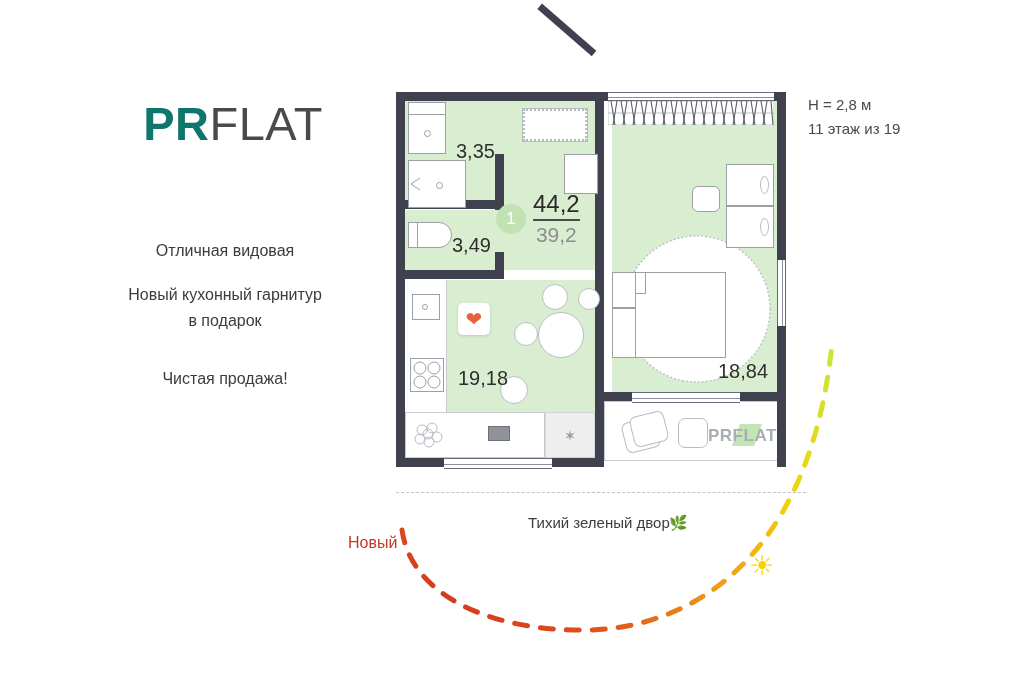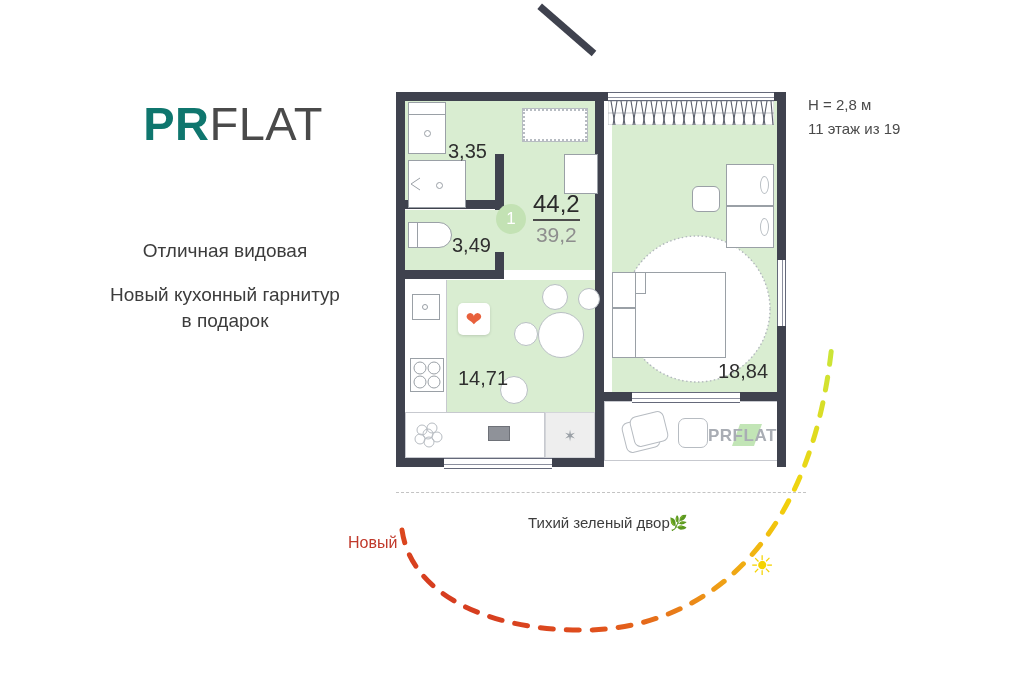--- a/index.html
+++ b/index.html
@@ -43,21 +43,21 @@
 
   
   #marketing {
     position: absolute;
     left: 60px;
     top: 238px;
     width: 330px;
     text-align: center;
     color: #3c3c3c;
   }
-  .mk-line { font-size: 19px; line-height: 26px; }
+  .mk-line { font-size: 16px; line-height: 26px; }
   .mk-para { margin-bottom: 18px; }
   .mk-last { margin-top: 32px; }
 
   
   #header-info {
     position: absolute;
     left: 808px;
     top: 93px;
     font-size: 15px;
     line-height: 24px;
@@ -256,20 +256,21 @@
 </div>
 
 <div id="marketing">
   <div class="mk-para">
     <div class="mk-line">Отличная видовая</div>
   </div>
   <div class="mk-para">
     <div class="mk-line">Новый кухонный гарнитур</div>
     <div class="mk-line">в подарок</div>
   </div>
+  <div class="mk-line mk-last">Чистая продажа!</div>
 </div>
 
 <div id="header-info">
   <div>H = 2,8 м</div>
   <div>11 этаж из 19</div>
 </div>
 
 <div id="plan">
 
   <div class="room" style="left:8px;  top:8px;   width:100px; height:100px;"></div>
@@ -417,23 +418,23 @@
   <svg style="position:absolute;left:224px;top:318px;width:52px;height:46px;">
     <rect x="4" y="10" width="34" height="30" rx="6" fill="#fff" stroke="#b7bcc2" stroke-width="1" transform="rotate(-14 21 25)"></rect>
     <rect x="12" y="4" width="34" height="30" rx="6" fill="#fff" stroke="#b7bcc2" stroke-width="1" transform="rotate(-14 29 19)"></rect>
   </svg>
   <div class="furn" style="left:282px;top:326px;width:30px;height:30px;border-radius:7px;border-color:#b7bcc2;"></div>
   <div id="balcony-watermark">
     <span class="wm-leaf"></span>
     <span class="wm-text">PRFLAT</span>
   </div>
 
-  <div class="area-label" style="left:52px; top:48px;">3,35</div>
+  <div class="area-label" style="left:60px; top:48px;">3,35</div>
   <div class="area-label" style="left:56px; top:142px;">3,49</div>
-  <div class="area-label" style="left:62px; top:275px;">14,71</div>
+  <div class="area-label" style="left:62px; top:275px;">19,18</div>
   <div class="area-label" style="left:322px;top:268px;">18,84</div>
 </div>
 
 <div id="ground-line"></div>
 
 <svg id="sun-arc" width="560" height="360">
   <defs>
     <linearGradient id="arcGrad" x1="0" y1="1" x2="1" y2="0">
       <stop offset="0%" stop-color="#cc2b22"></stop>
       <stop offset="22%" stop-color="#e04f1d"></stop>

